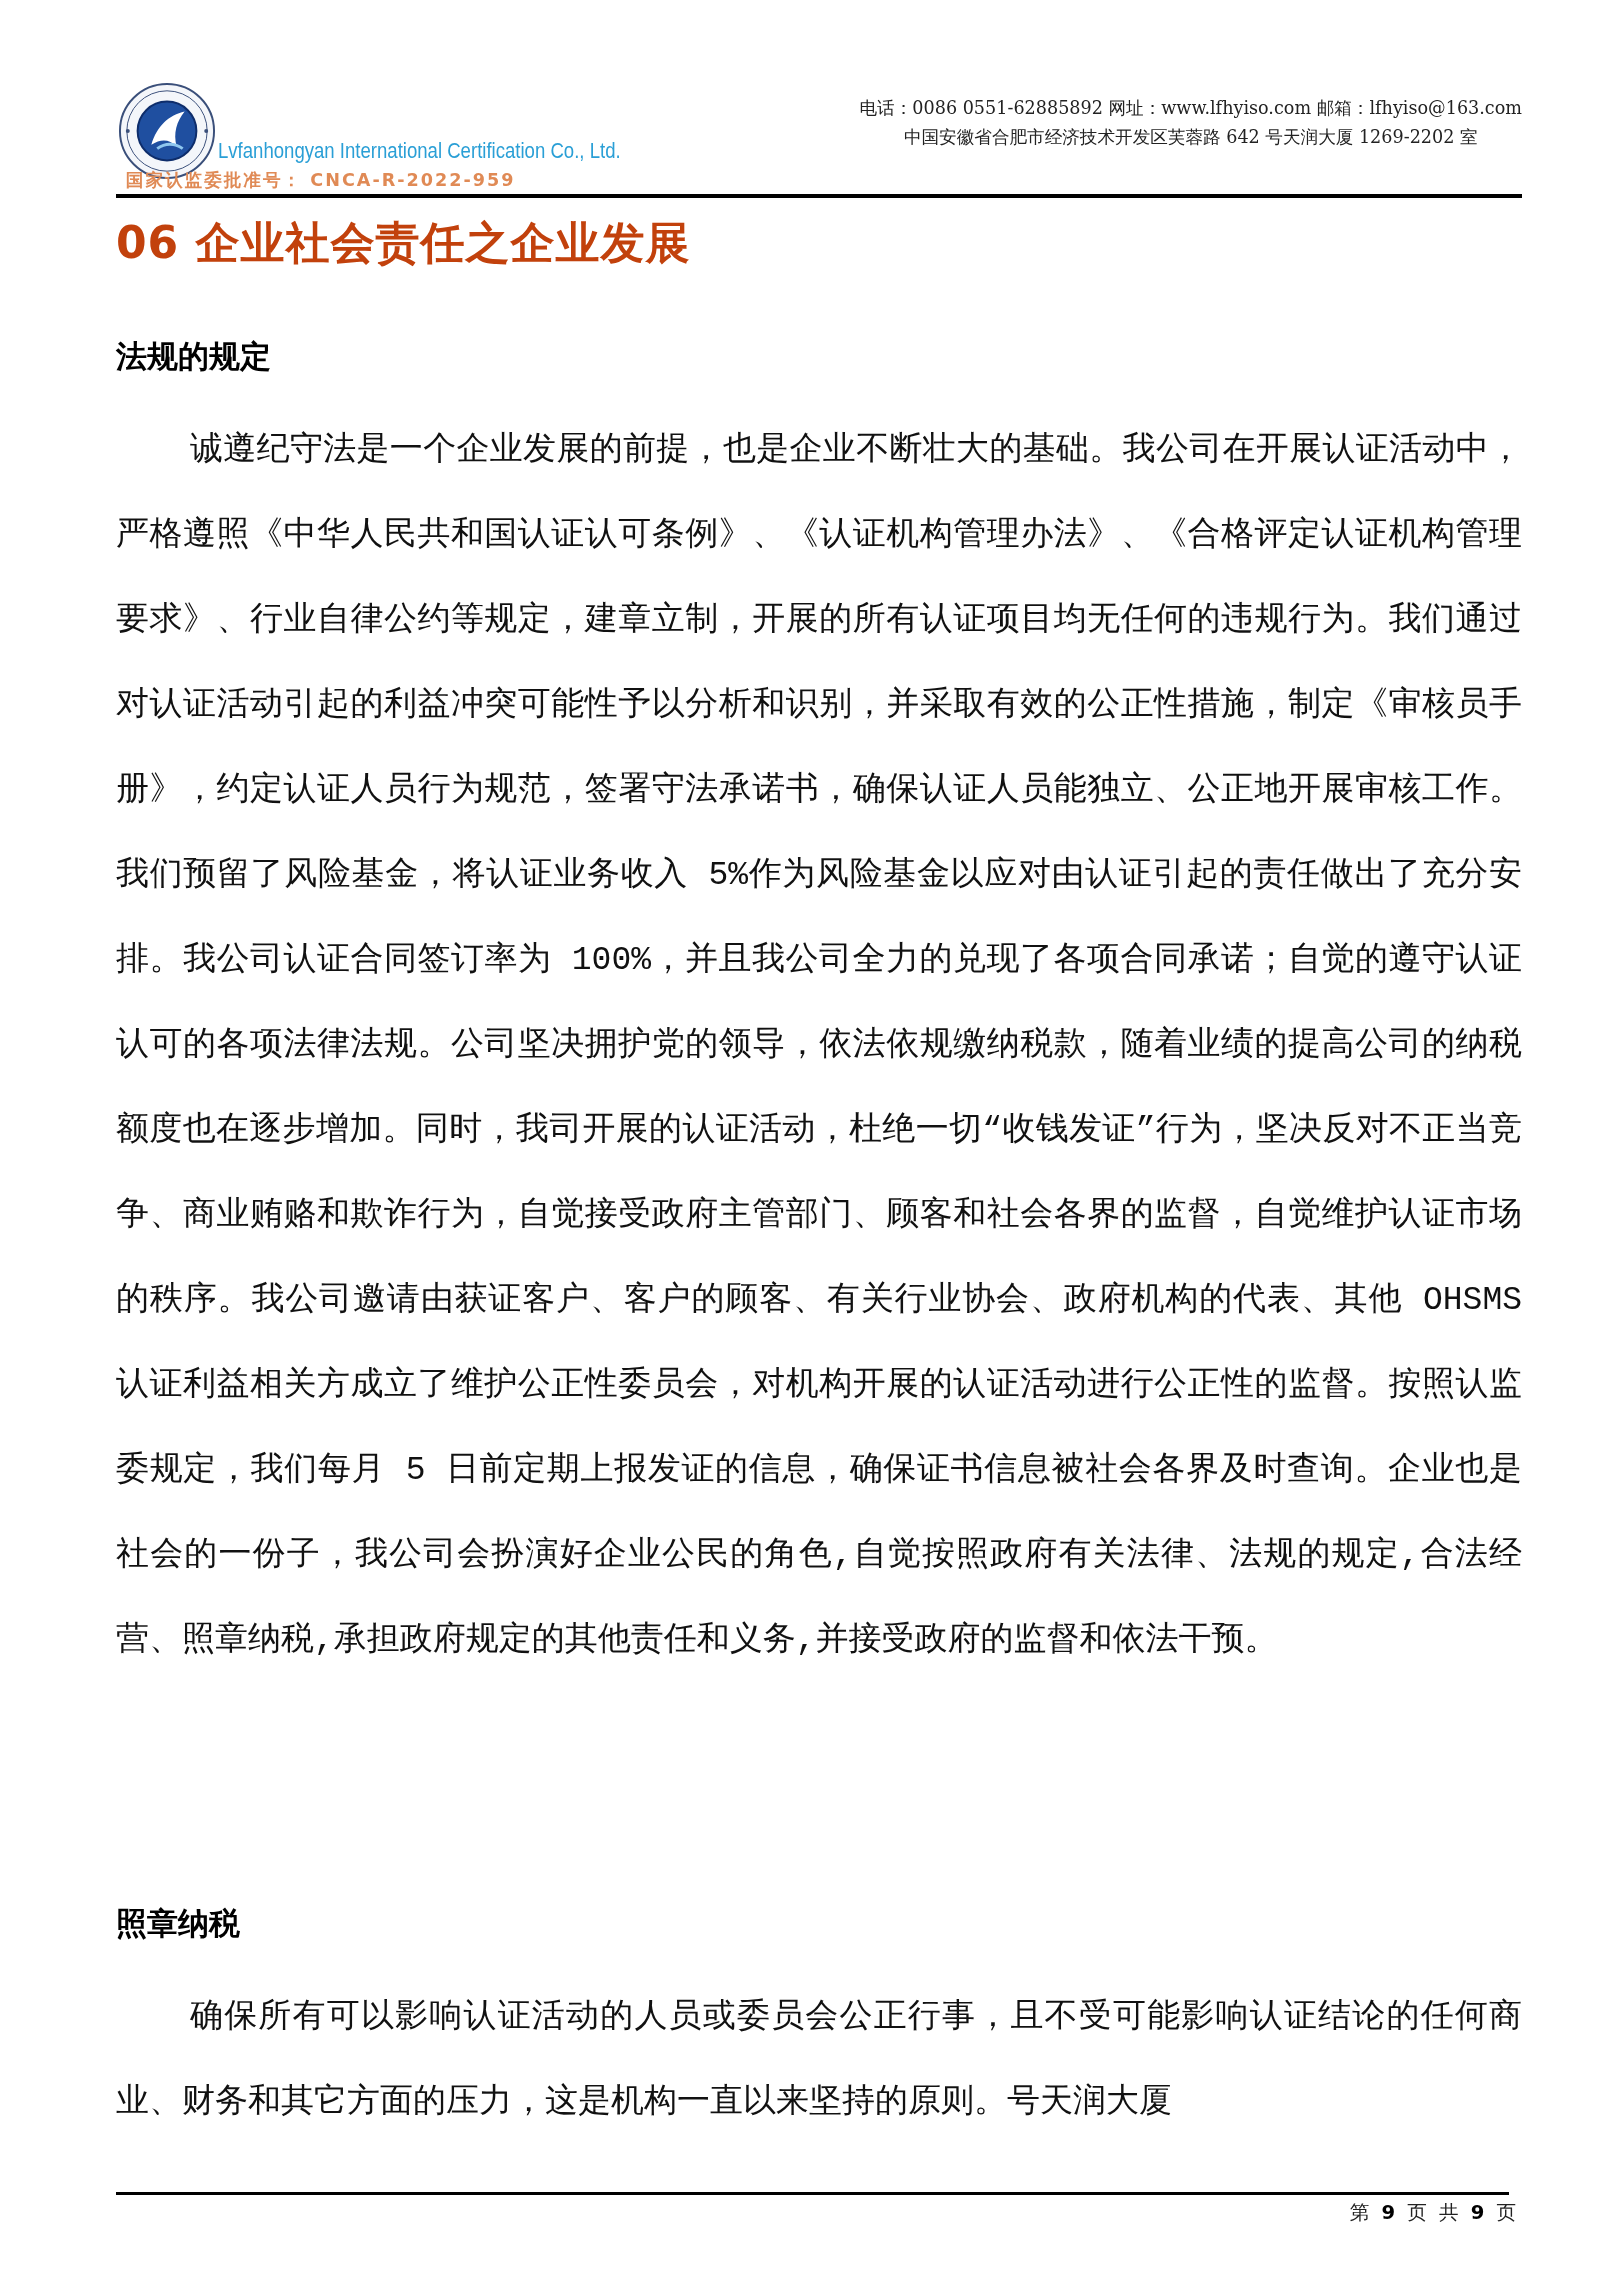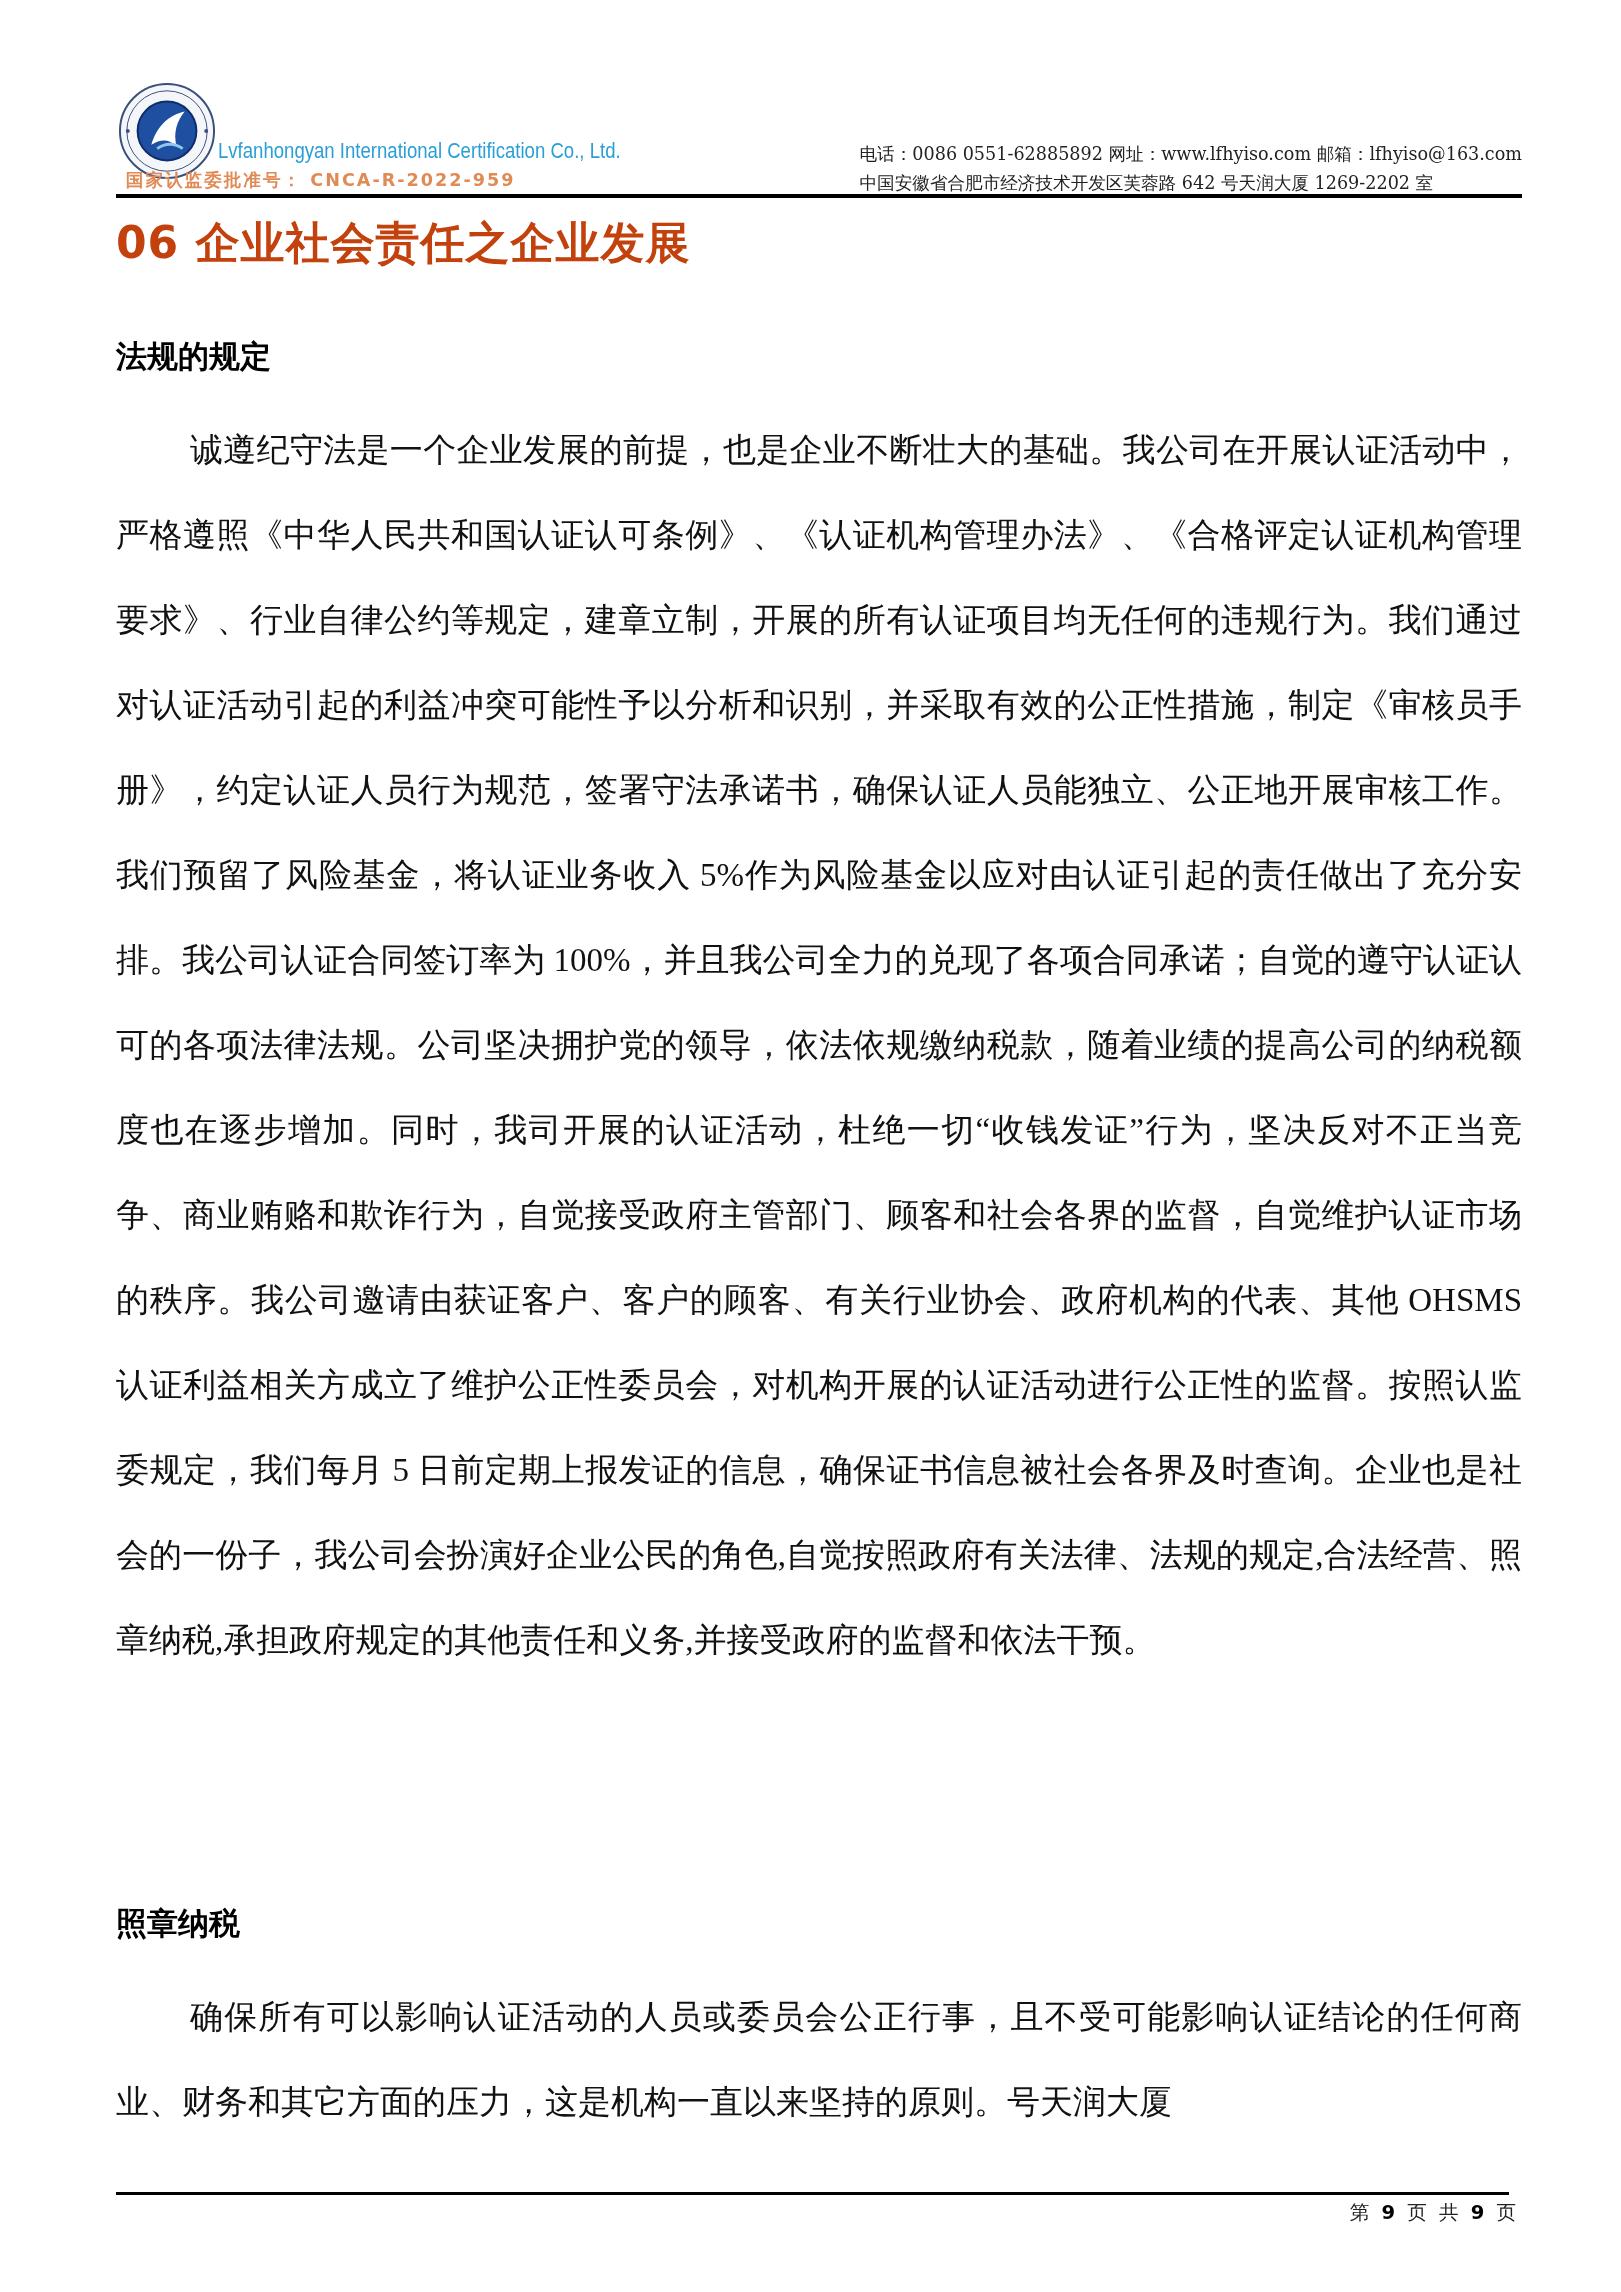--- a/index.html
+++ b/index.html
@@ -58,26 +58,25 @@
       font-size: 17.6px;
       color: #e08a55;
       letter-spacing: 2px;
       white-space: nowrap;
       font-weight: bold;
     }
     .contact {
       position: absolute;
       right: 0;
       top: 17.6px;
-      text-align: left;
+      text-align: center;
       font-size: 17.6px;
       line-height: 29px;
       color: #222222;
       white-space: nowrap;
-      margin-top: 46px;
     }
     .header-rule {
       position: absolute;
       left: 116px;
       top: 194px;
       width: 1406px;
       height: 3.9px;
       background: #000000;
     }
     .page-title {
@@ -99,21 +98,21 @@
       font-family: "DejaVu Sans", "Liberation Sans", sans-serif;
       font-weight: bold;
       font-size: 31px;
       color: #000000;
     }
     .body-text {
       position: absolute;
       left: 116px;
       width: 1406px;
       margin: 0;
-      font-family: Liberation Serif, serif;
+      font-family: Liberation Mono, monospace;
       font-size: 33px;
       line-height: 85px;
       text-indent: 74px;
       text-align: justify;
       color: #111111;
     }
     .footer-rule {
       position: absolute;
       left: 116px;
       top: 2192px;

